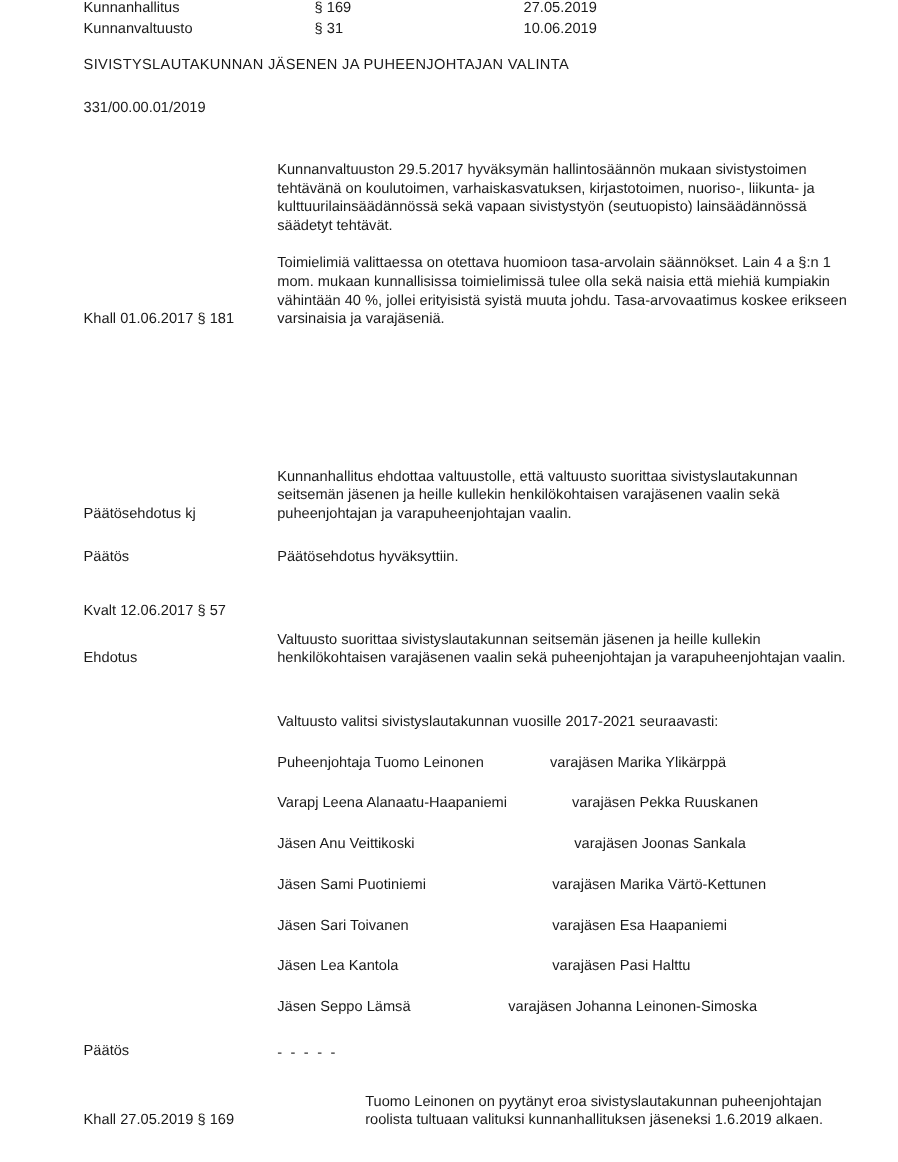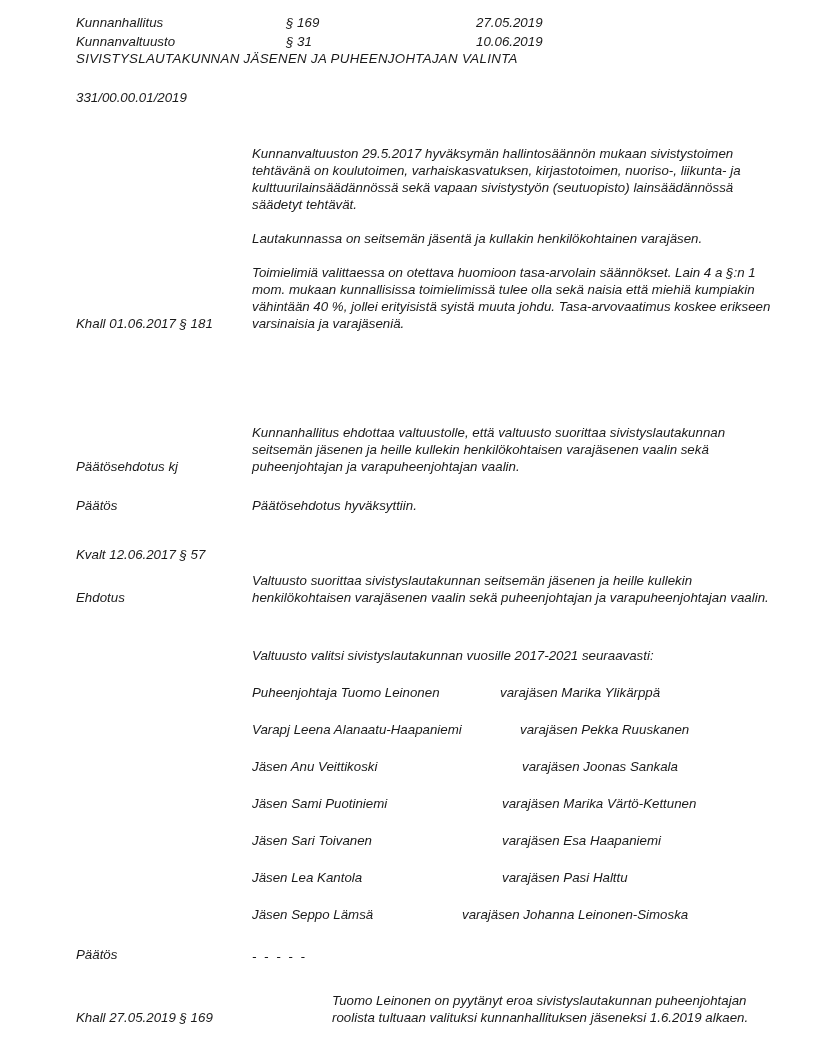--- a/index.html
+++ b/index.html
@@ -16,21 +16,20 @@
     line-height: 1.0;
     position: relative;
     overflow: hidden;
   }
   .page {
     position: relative;
     width: 696px;
     height: 1056px;
     padding: 0;
     box-sizing: border-box;
-    font-style: italic;
   }
 
   
   .meta-table {
     position: absolute;
     left: 76px;
     top: 0px;
     width: 660px;
   }
   .meta-row {
@@ -42,21 +41,20 @@
     width: 210px;
     flex: 0 0 210px;
   }
   .meta-section {
     width: 190px;
     flex: 0 0 190px;
   }
   .meta-date {
     width: 160px;
     flex: 0 0 160px;
-    margin-top: 16px;
   }
 
   
   .doc-title {
     position: absolute;
     left: 76px;
     top: 52px;
     letter-spacing: 0.3px;
     white-space: nowrap;
   }
@@ -130,21 +128,20 @@
     </div>
   </div>
 
   <div class="doc-title">SIVISTYSLAUTAKUNNAN JÄSENEN JA PUHEENJOHTAJAN VALINTA</div>
   <div class="doc-ref">331/00.00.01/2019</div>
 
   <div class="block" style="top:145px;">
     <div class="label lh">Khall 01.06.2017 § 181</div>
     <div class="body">
       <p class="para lh">Kunnanvaltuuston 29.5.2017 hyväksymän hallintosäännön mukaan sivistystoimen tehtävänä on koulutoimen, varhaiskasvatuksen, kirjastotoimen, nuoriso-, liikunta- ja kulttuurilainsäädännössä sekä vapaan sivistystyön (seutuopisto) lainsäädännössä säädetyt tehtävät.</p>
-      <p class="para lh">Lautakunnassa on seitsemän jäsentä ja kullakin henkilökohtainen varajäsen.</p>
       <p class="para lh">Toimielimiä  valittaessa on otettava huomioon tasa-arvolain säännökset. Lain 4 a §:n 1 mom. mukaan kunnallisissa toimielimissä tulee olla sekä naisia että miehiä kumpiakin vähintään 40 %, jollei erityisistä syistä muuta johdu. Tasa-arvovaatimus koskee erikseen varsinaisia ja varajäseniä.</p>
     </div>
   </div>
 
   <div class="block" style="top:424px;">
     <div class="label lh">Päätösehdotus kj</div>
     <div class="body">
       <p class="para lh">Kunnanhallitus ehdottaa valtuustolle, että valtuusto suorittaa sivistyslautakunnan seitsemän jäsenen ja heille kullekin henkilökohtaisen varajäsenen vaalin sekä puheenjohtajan ja varapuheenjohtajan vaalin.</p>
     </div>
   </div>

